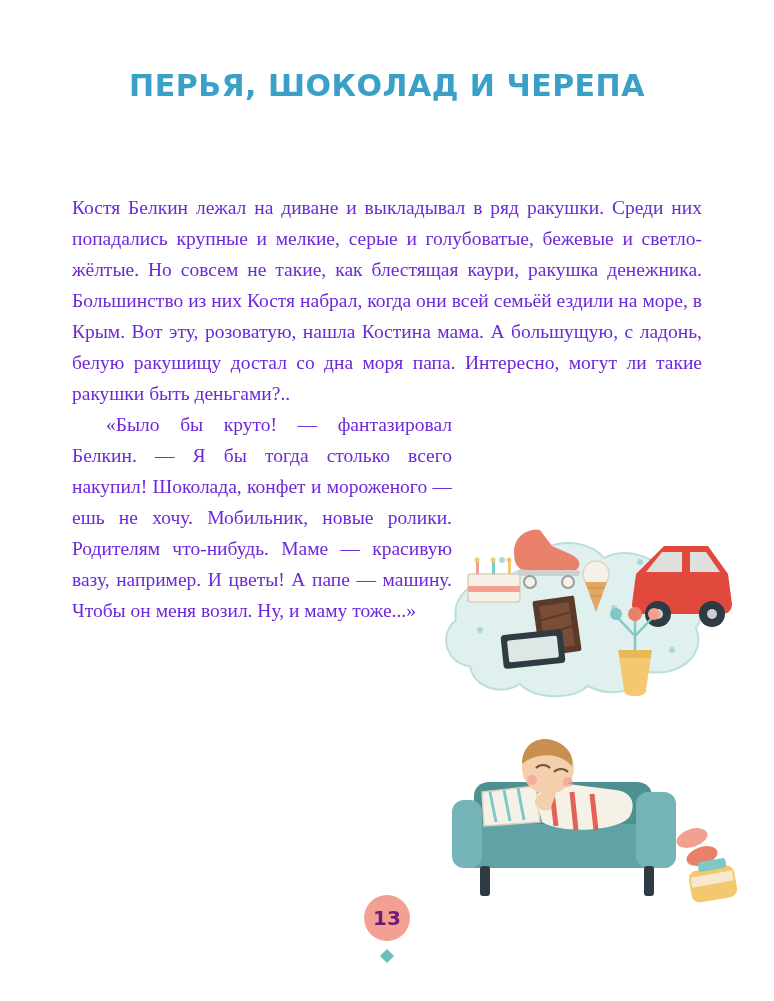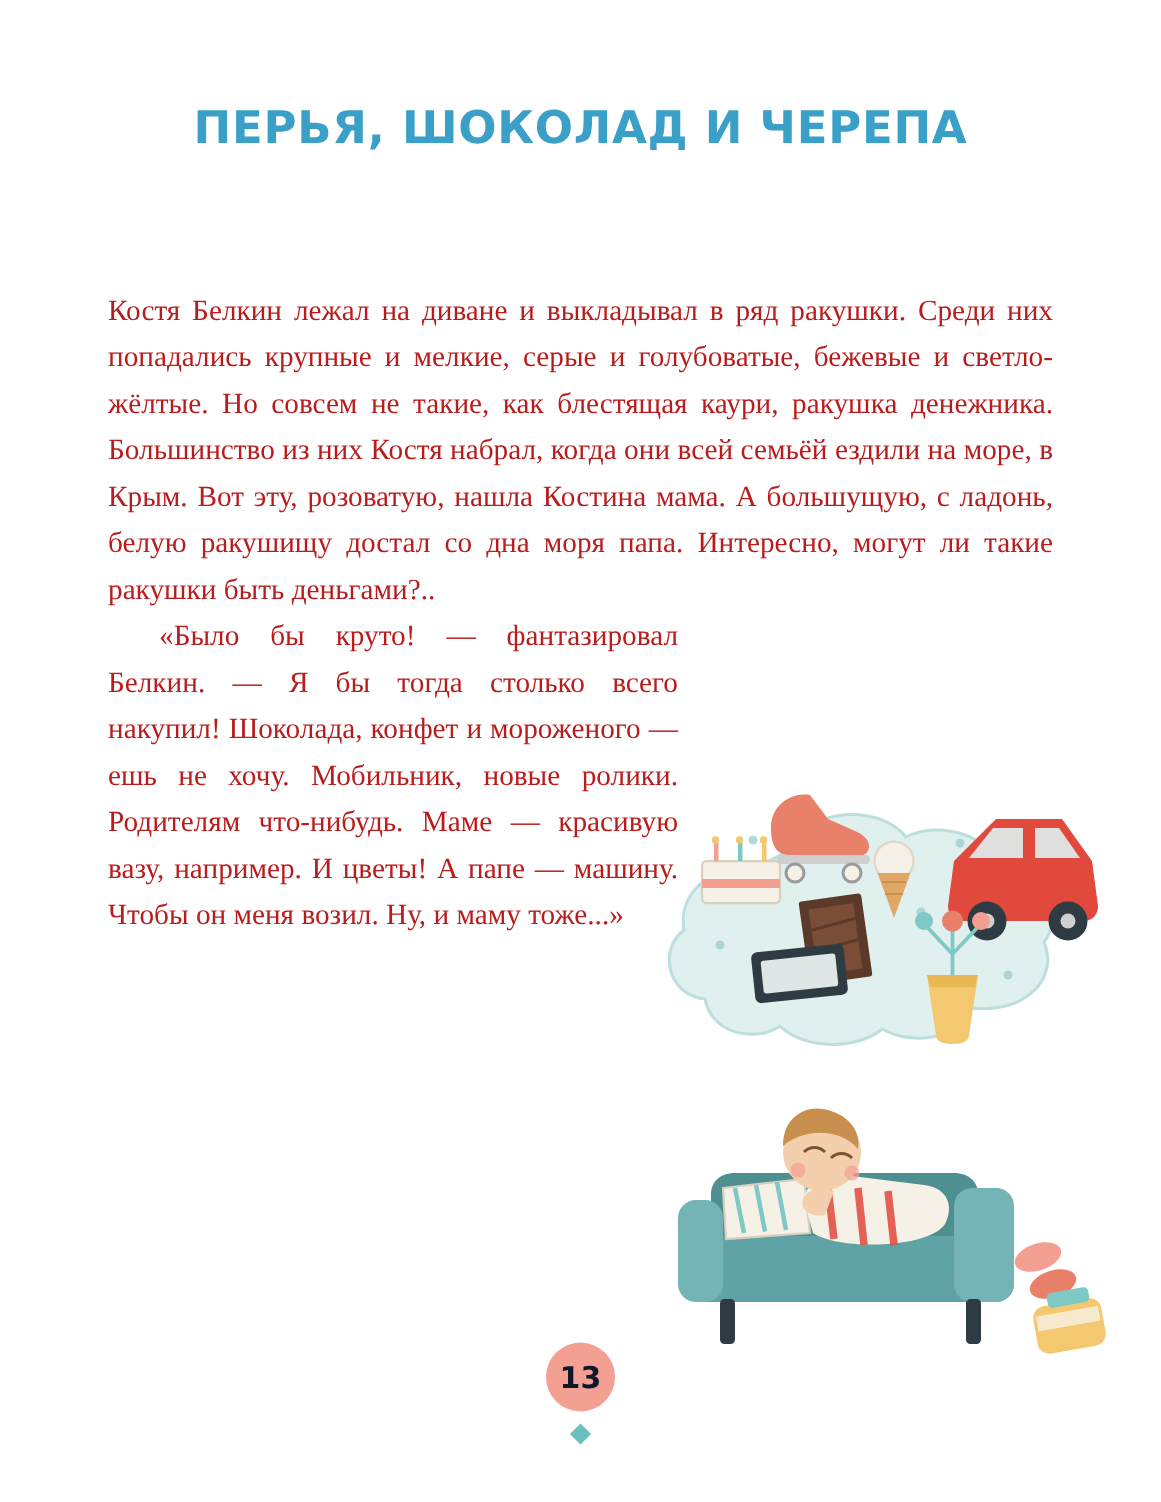--- a/index.html
+++ b/index.html
@@ -33,21 +33,21 @@
     letter-spacing: 0.5px;
     text-transform: uppercase;
   }
   .body-text {
     position: absolute;
     top: 192px;
     left: 72px;
     width: 630px;
     font-size: 19.5px;
     line-height: 31px;
-    color: #b91c1c;
+    color: #6d28d9;
     text-align: justify;
   }
   .body-text p {
     margin: 0;
   }
   .body-text p.indent {
     text-indent: 34px;
   }
   
   .para-narrow {
@@ -70,21 +70,21 @@
     width: 774px;
     text-align: center;
   }
   .page-number-circle {
     display: inline-block;
     width: 46px;
     height: 46px;
     line-height: 46px;
     border-radius: 50%;
     background: #f3a093;
-    color: #0f172a;
+    color: #701a75;
     font-family: "DejaVu Sans", sans-serif;
     font-size: 20px;
     font-weight: bold;
     position: relative;
   }
   .deco-diamond {
     display: block;
     margin: 10px auto 0;
     width: 10px;
     height: 10px;

